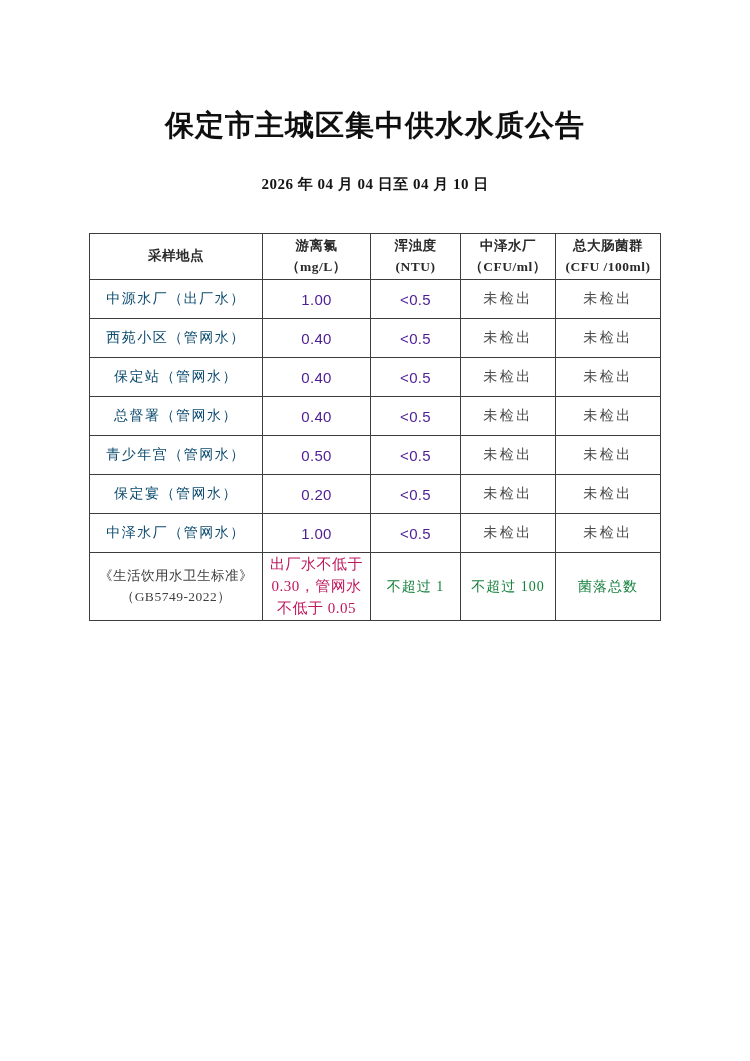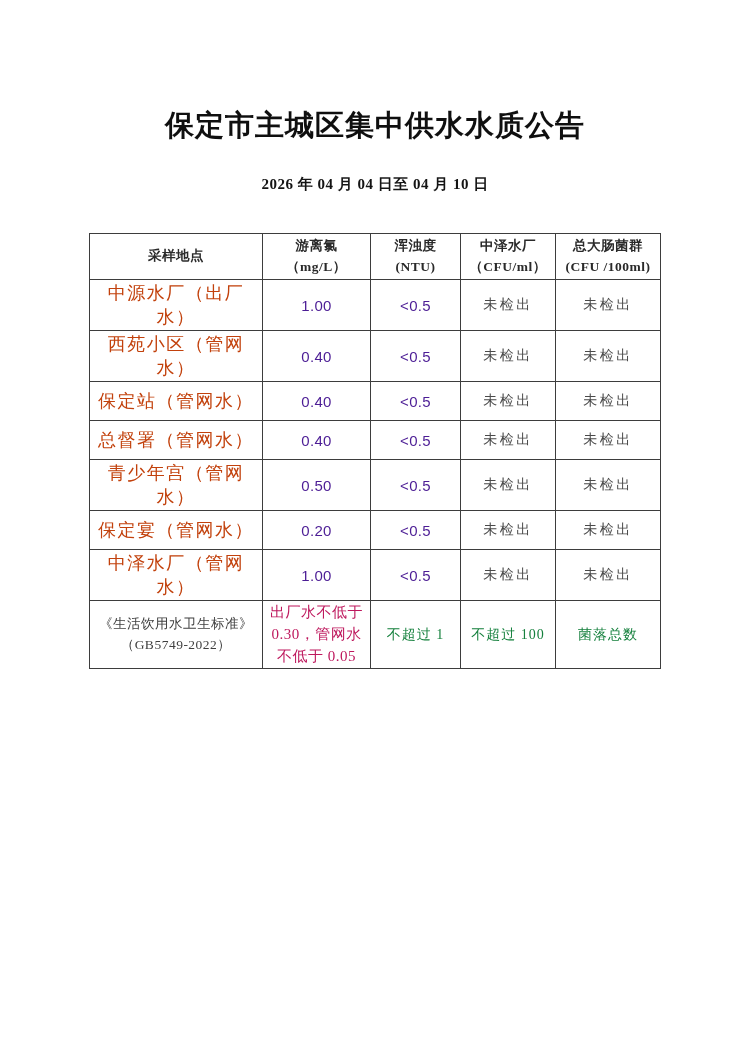--- a/index.html
+++ b/index.html
@@ -22,21 +22,21 @@
   table.wq th, table.wq td {
     border:1px solid #3d3d3d; text-align:center; vertical-align:middle;
     white-space:pre-line; padding:1px 2px; overflow:hidden;
   }
   thead tr { height:46px; }
   thead th {
     font-size:13.5px; font-weight:600; color:#2a2a2a;
     line-height:1.5; letter-spacing:0.5px;
   }
   tr.data-row { height:39px; }
-  td.c-loc  { font-size:18px; color:#c2410c; letter-spacing:1.5px; }
+  td.c-loc  { font-size:14px; color:#0c4a6e; letter-spacing:1.5px; }
   td.c-num  {
     font-family:"Liberation Sans", sans-serif; font-size:15px;
     color:#4c1d95; letter-spacing:0.3px; font-weight:400;
   }
   td.c-cjk  { font-size:14px; color:#4a4a4a; letter-spacing:2.5px; }
   tr.standard-row { height:58px; }
   tr.standard-row td.c-loc { letter-spacing:0.5px; line-height:1.55; font-size:13.5px; color:#3f3f3f; }
   td.c-std-chlorine { font-size:15px; color:#be185d; line-height:1.45; letter-spacing:0.5px; }
   td.c-std-limit { font-size:14px; color:#15803d; letter-spacing:1px; }
   .notes {

